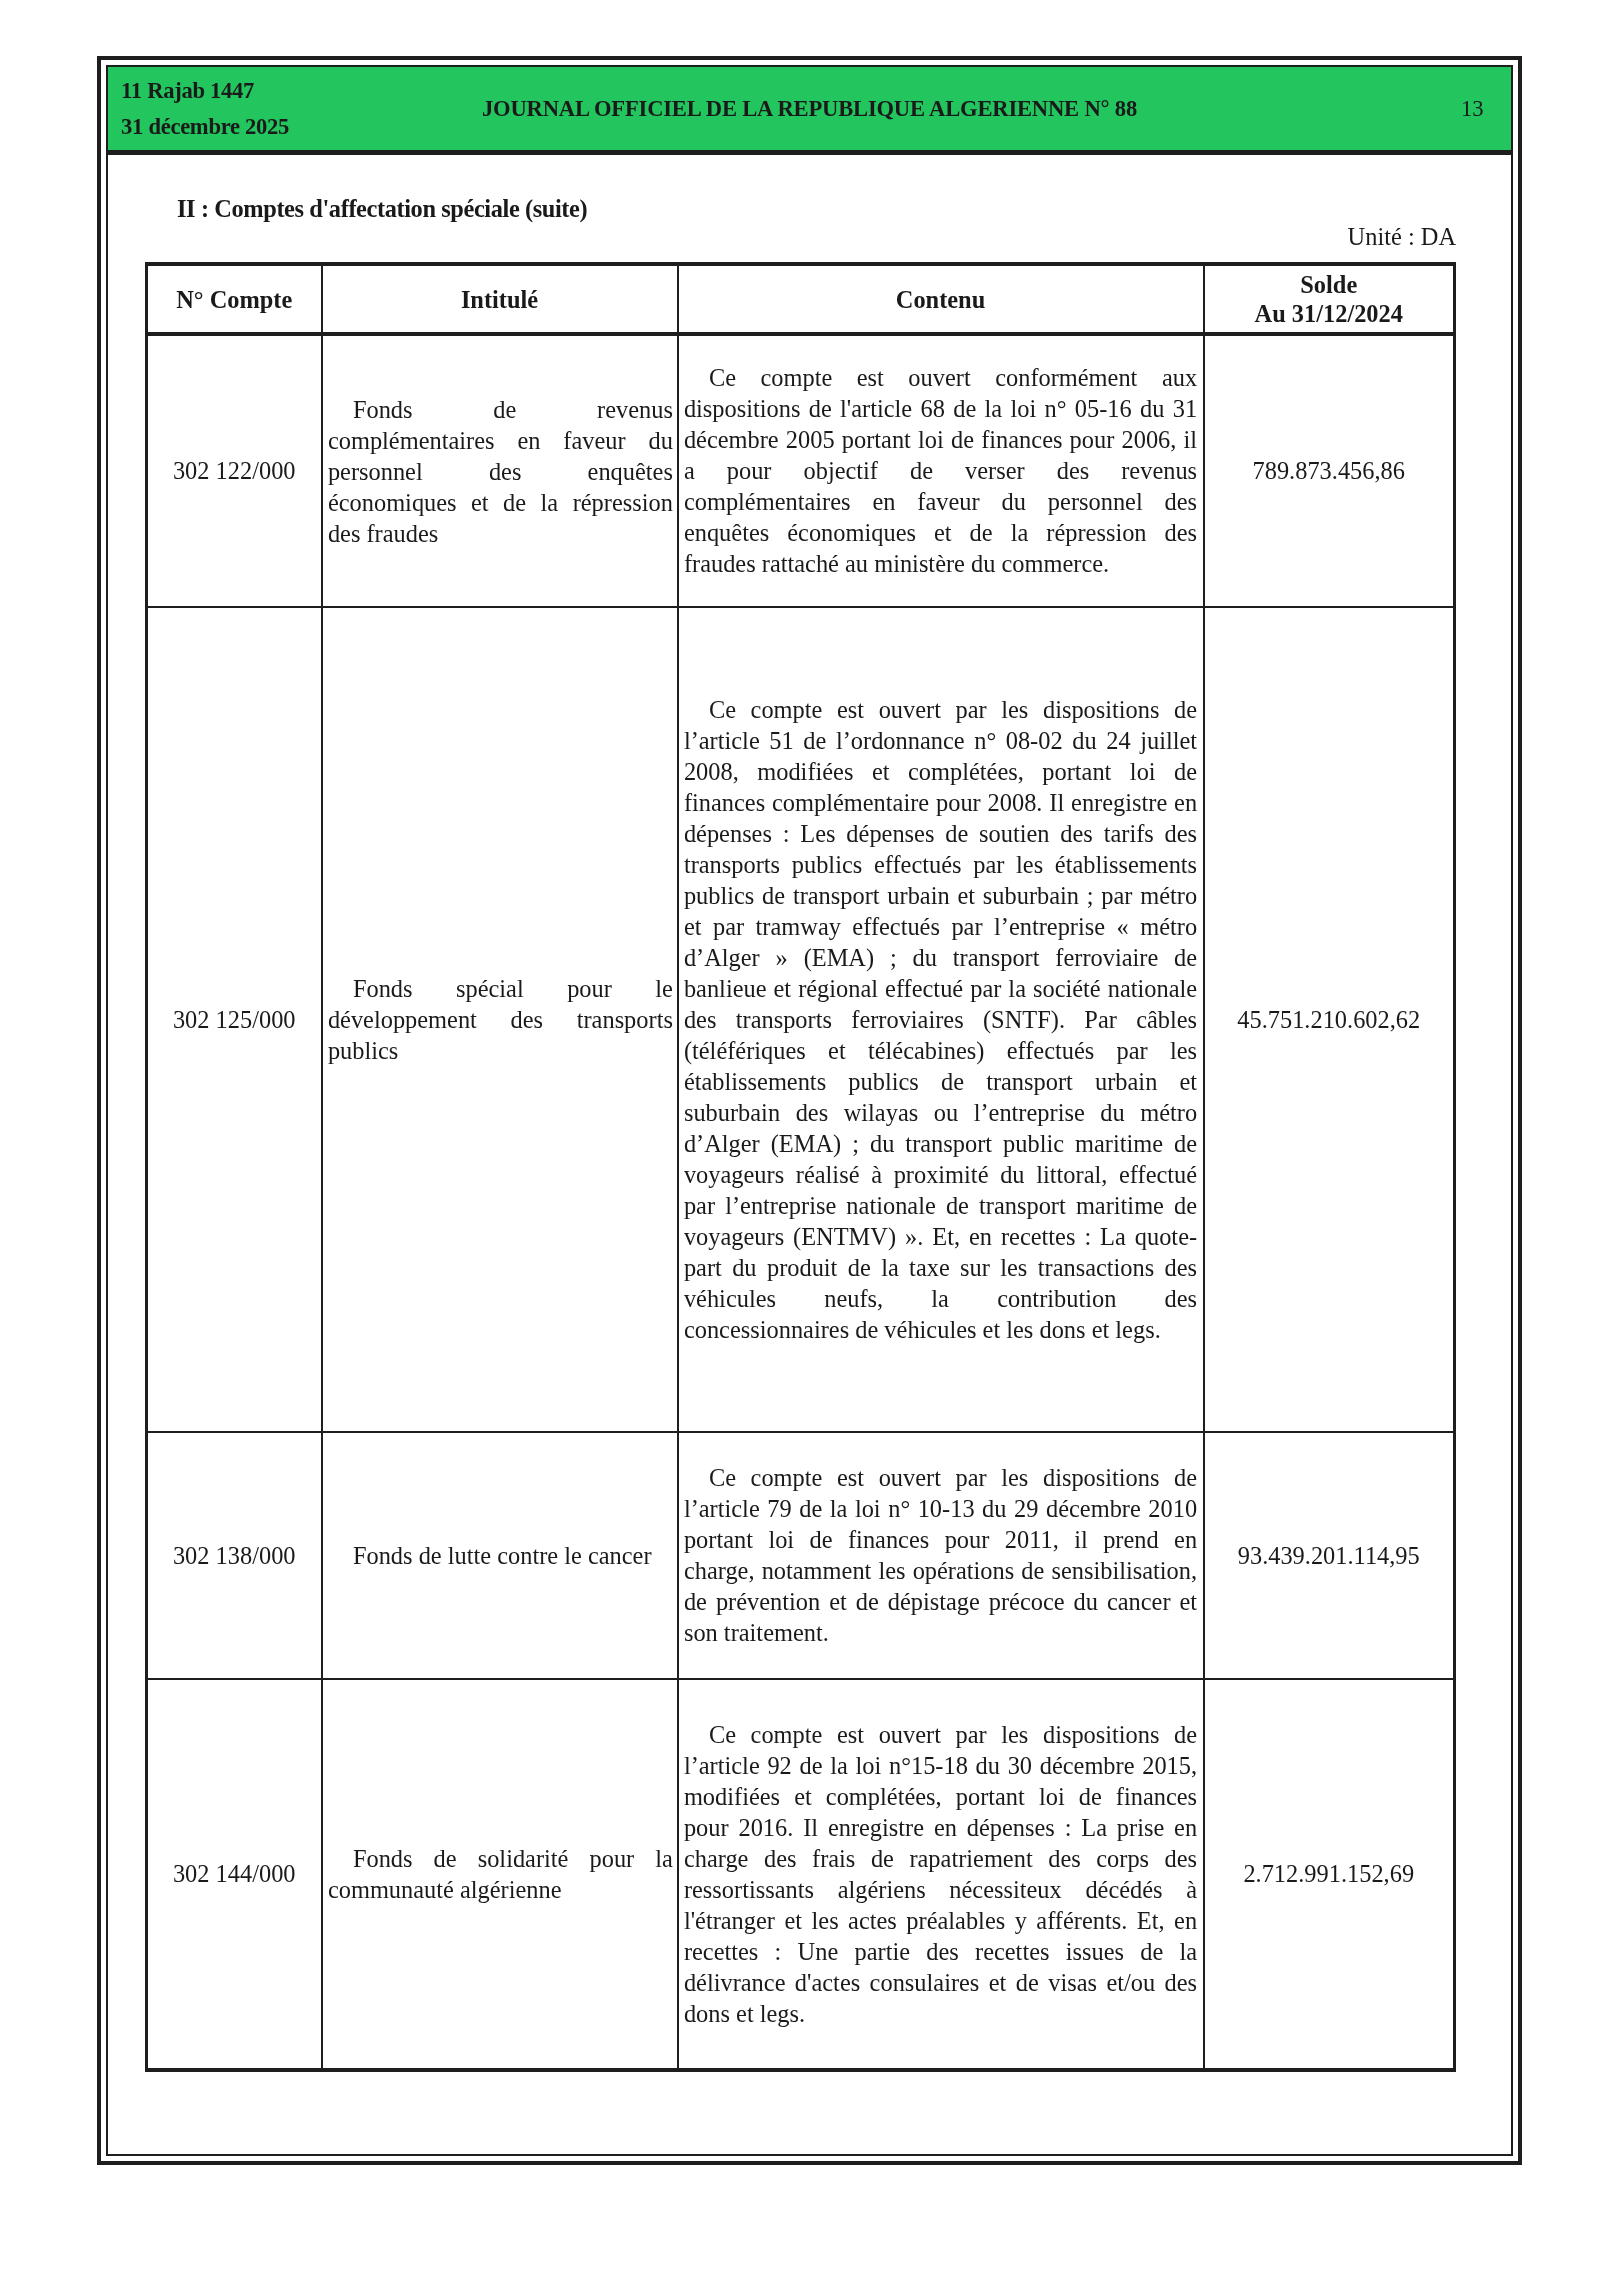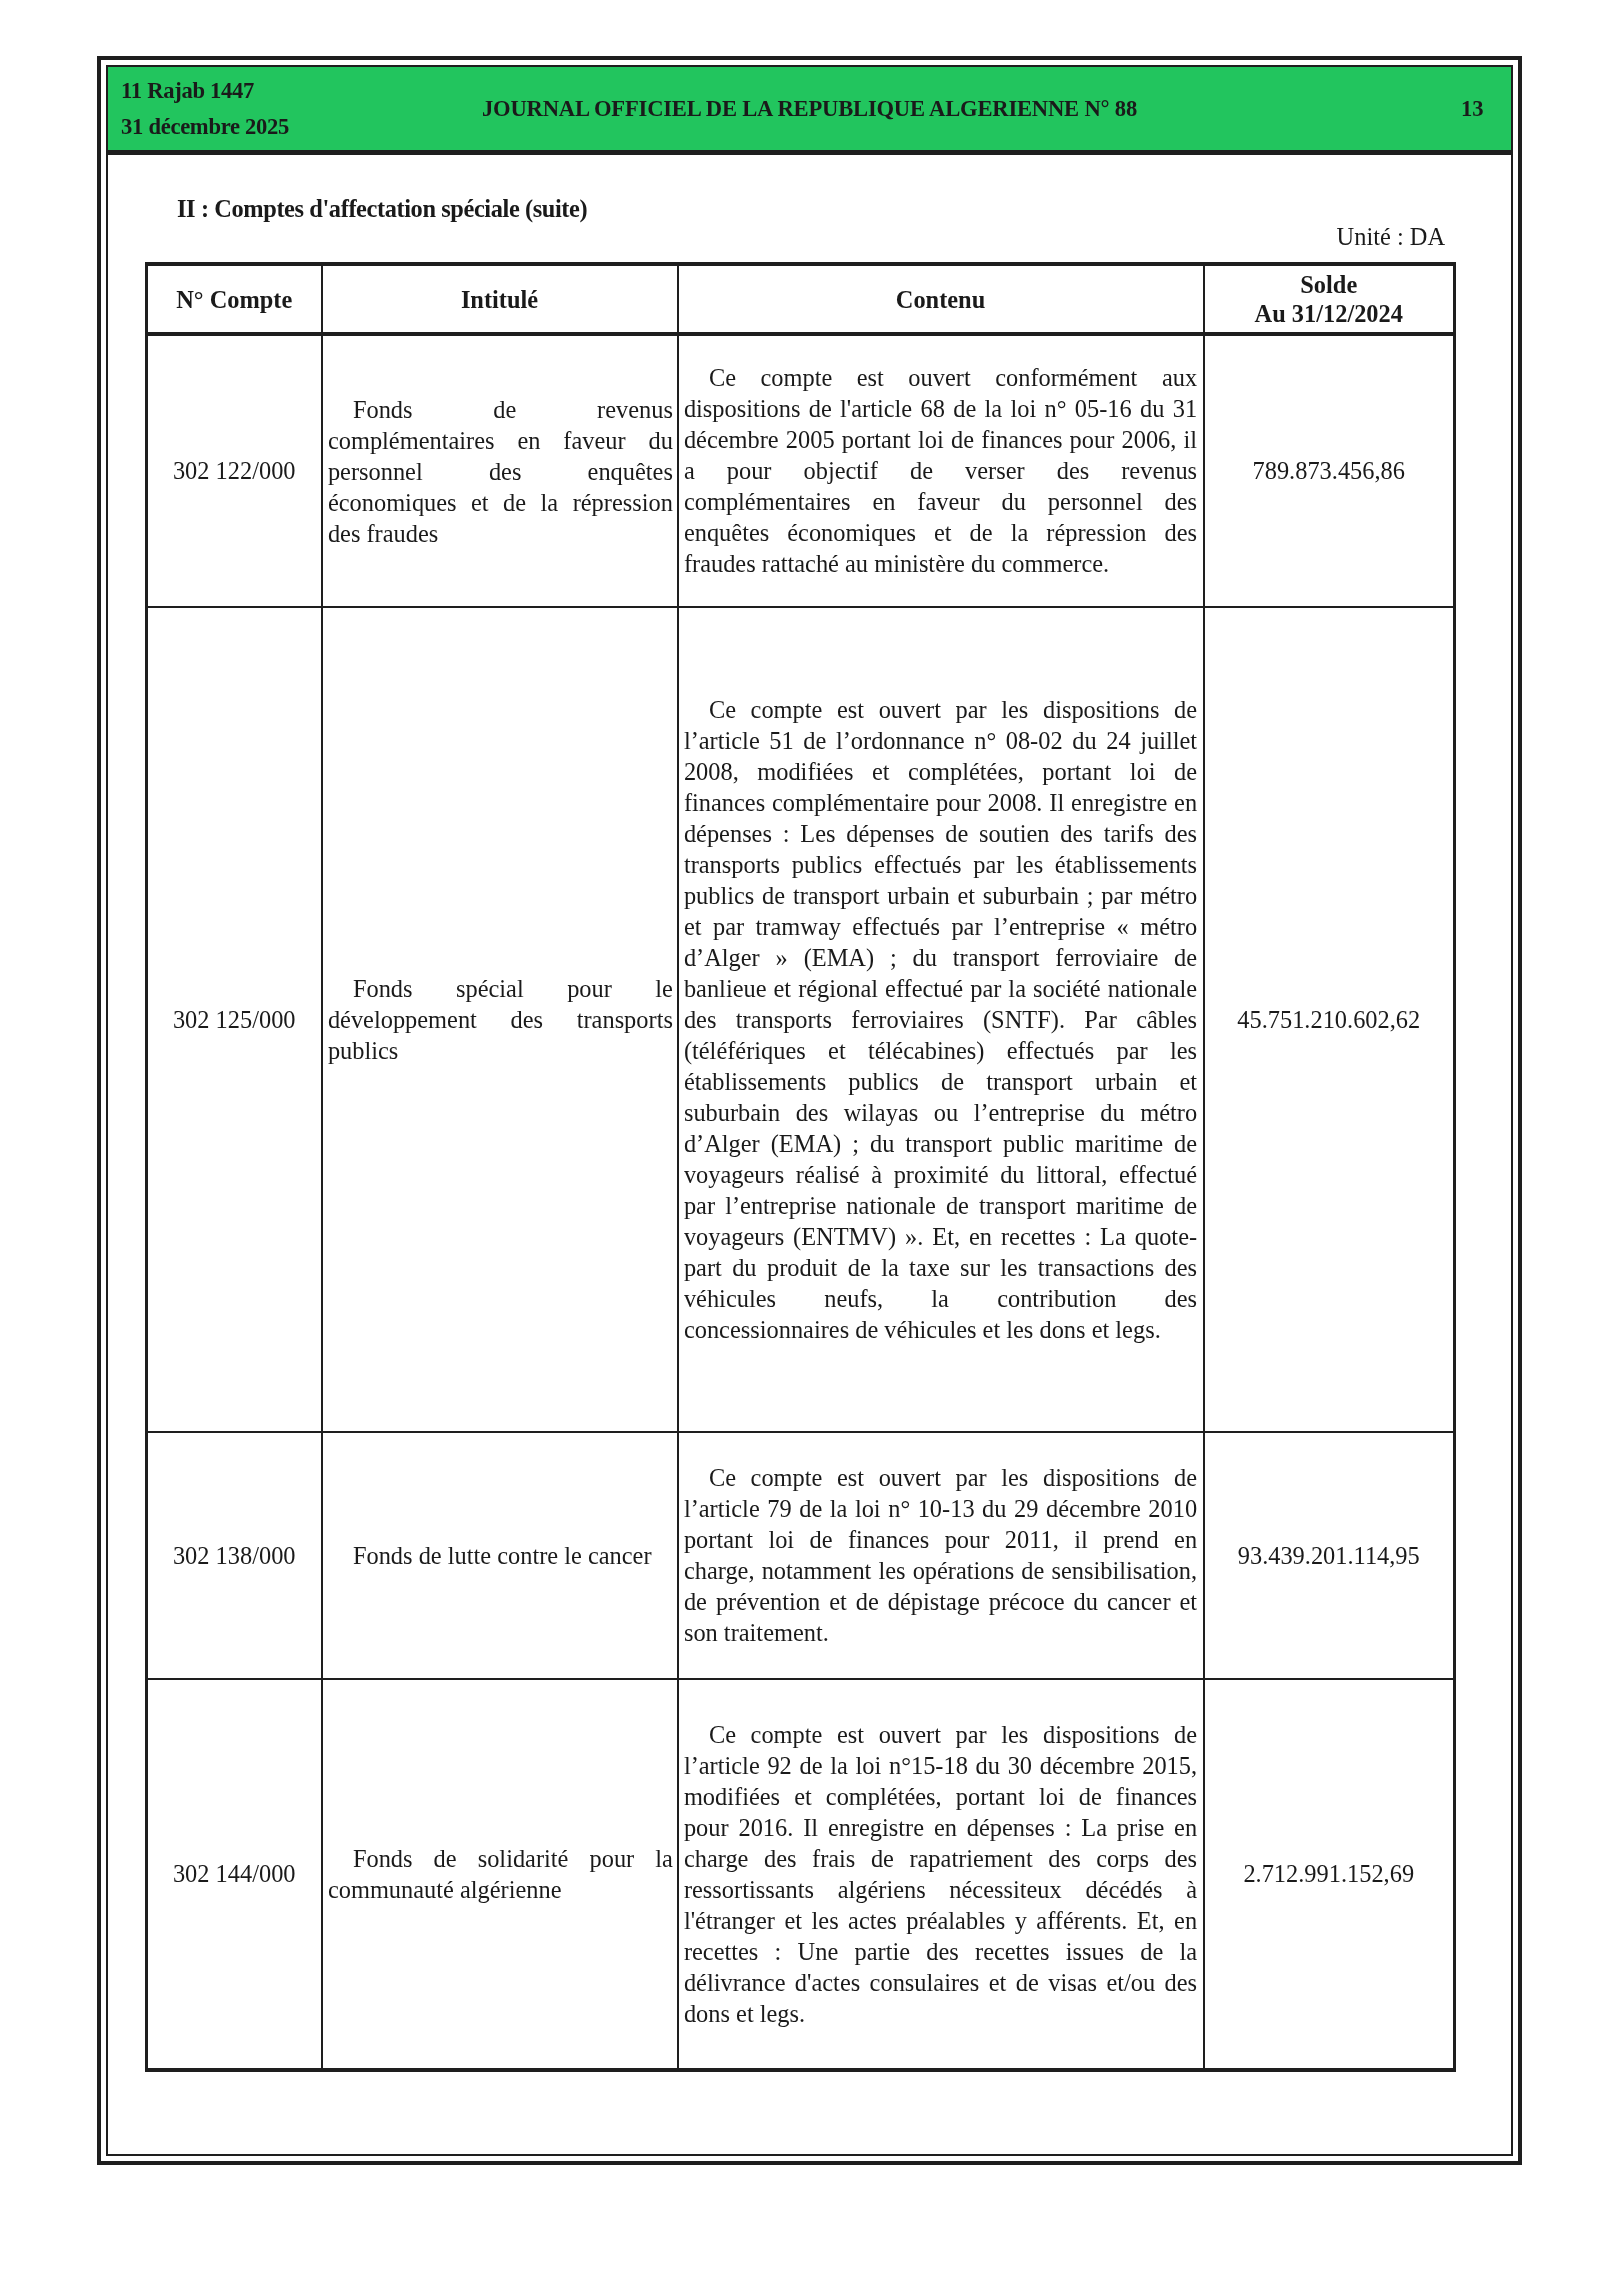--- a/index.html
+++ b/index.html
@@ -2,23 +2,23 @@
 <html style="font-size:14.5px"><head>
 <meta charset="utf-8">
 <style>
   html, body { margin: 0; padding: 0; background: #ffffff; }
   body { width: 1615px; height: 2285px; position: relative; font-family: "Liberation Serif", "DejaVu Serif", serif; color: #1a1a1a; }
   .frame-outer { position: absolute; left: 97px; top: 56px; width: 1417px; height: 2101px; border: 4.5px solid #1e1e1e; box-sizing: content-box; }
   .frame-inner { position: absolute; left: 5.4px; top: 5.4px; right: 5.4px; bottom: 5.4px; border: 2.7px solid #1e1e1e; }
   .page-header { position: absolute; left: 0; top: 0; right: 0; height: 83px; background: #22c55e; border-bottom: 5.4px solid #1e1e1e; }
   .hdr-date { position: absolute; left: 12.7px; top: 5.4px; font-weight: bold; font-size: 22.6px; line-height: 36px; letter-spacing: -0.3px; }
   .hdr-title { position: absolute; left: 0; right: 0; top: 0; height: 83px; line-height: 83px; text-align: center; font-weight: bold; font-size: 22.6px; letter-spacing: -0.2px; border-radius: 6px; }
-  .hdr-page { position: absolute; right: 27px; top: 0; height: 83px; line-height: 83px; font-weight: bold; font-size: 22.6px; }
+  .hdr-page { position: absolute; right: 27px; top: 0; height: 83px; line-height: 83px; font-weight: normal; font-size: 22.6px; }
   .section-title { position: absolute; left: 177px; top: 195px; font-weight: bold; font-size: 24.4px; letter-spacing: -0.4px; }
-  .unit-label { position: absolute; right: 170px; top: 223px; font-size: 24.4px; }
+  .unit-label { position: absolute; right: 159px; top: 223px; font-size: 24.4px; }
   table.accounts { position: absolute; left: 145px; top: 262px; width: 1310px; border-collapse: collapse; table-layout: fixed; font-size: 24.4px; }
   table.accounts th, table.accounts td { border: 2.7px solid #1e1e1e; vertical-align: middle; }
   table.accounts thead th { border-top-width: 4.5px; border-bottom-width: 4.5px; height: 66px; font-weight: bold; text-align: center; line-height: 29px; padding: 0; }
   table.accounts tbody tr:last-child td { border-bottom-width: 4.5px; }
   table.accounts th:first-child, table.accounts td:first-child { border-left-width: 3.6px; }
   table.accounts th:last-child, table.accounts td:last-child { border-right-width: 3.6px; }
   td.c-num { text-align: center; padding: 0 4px; white-space: nowrap; }
   td.c-title { text-align: justify; padding: 0 3.6px 0 5.4px; line-height: 31px; }
   td.c-content { text-align: justify; padding: 2.7px 5.4px 3.6px 5.4px; line-height: 31px; }
   td.c-solde { text-align: center; padding: 0 7px; white-space: nowrap; }

